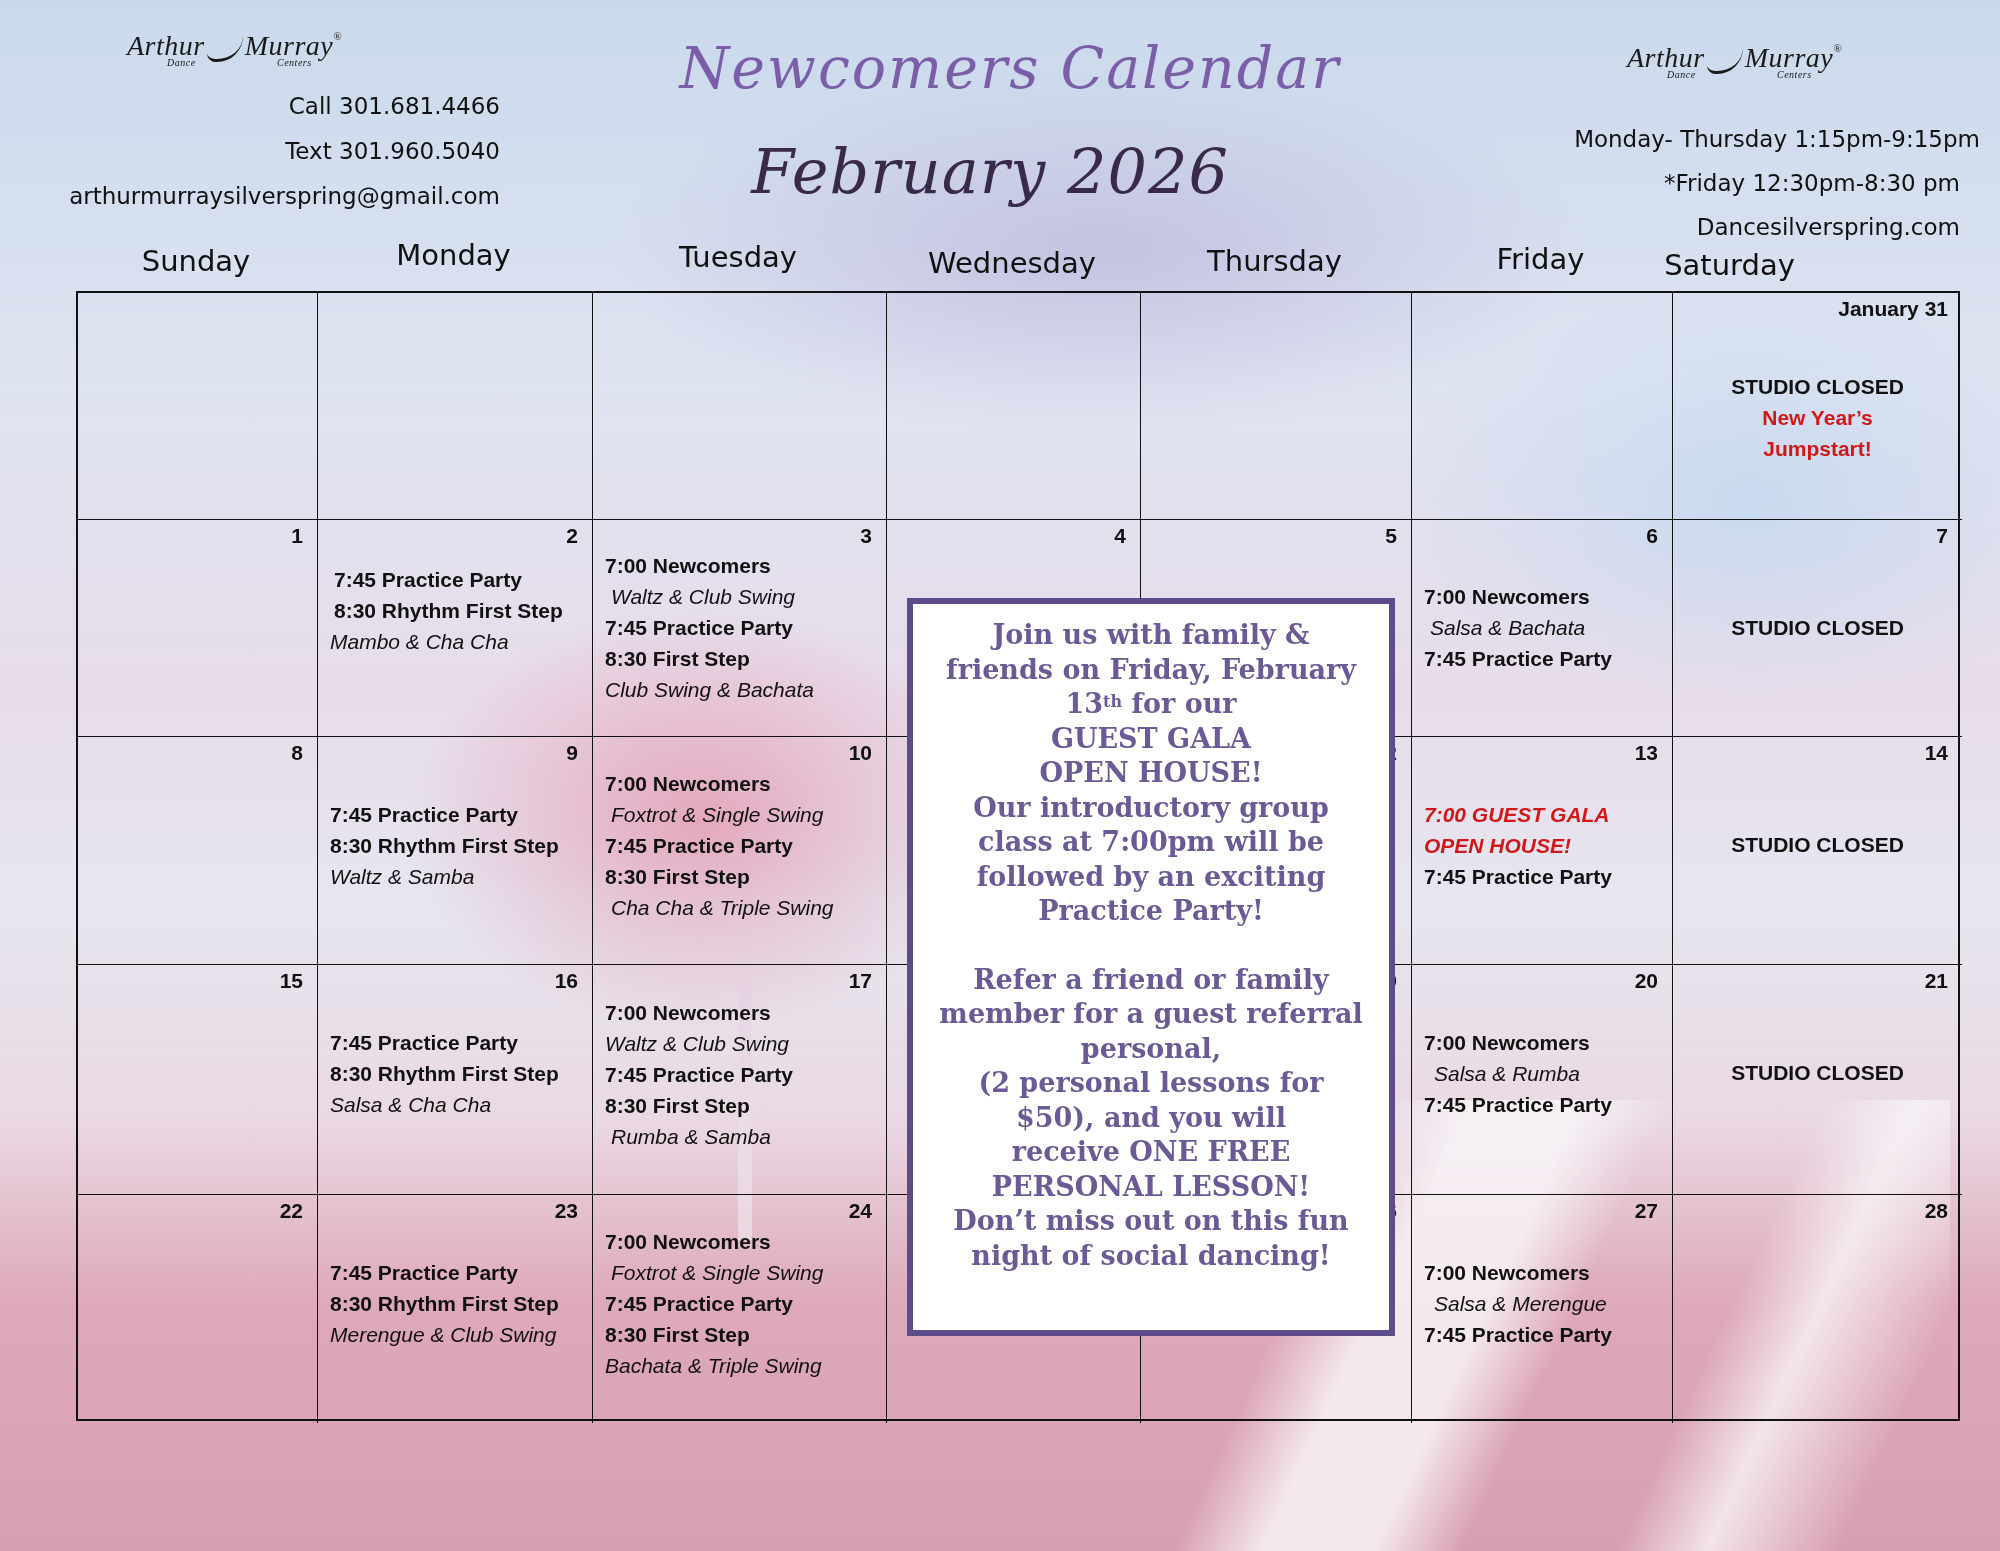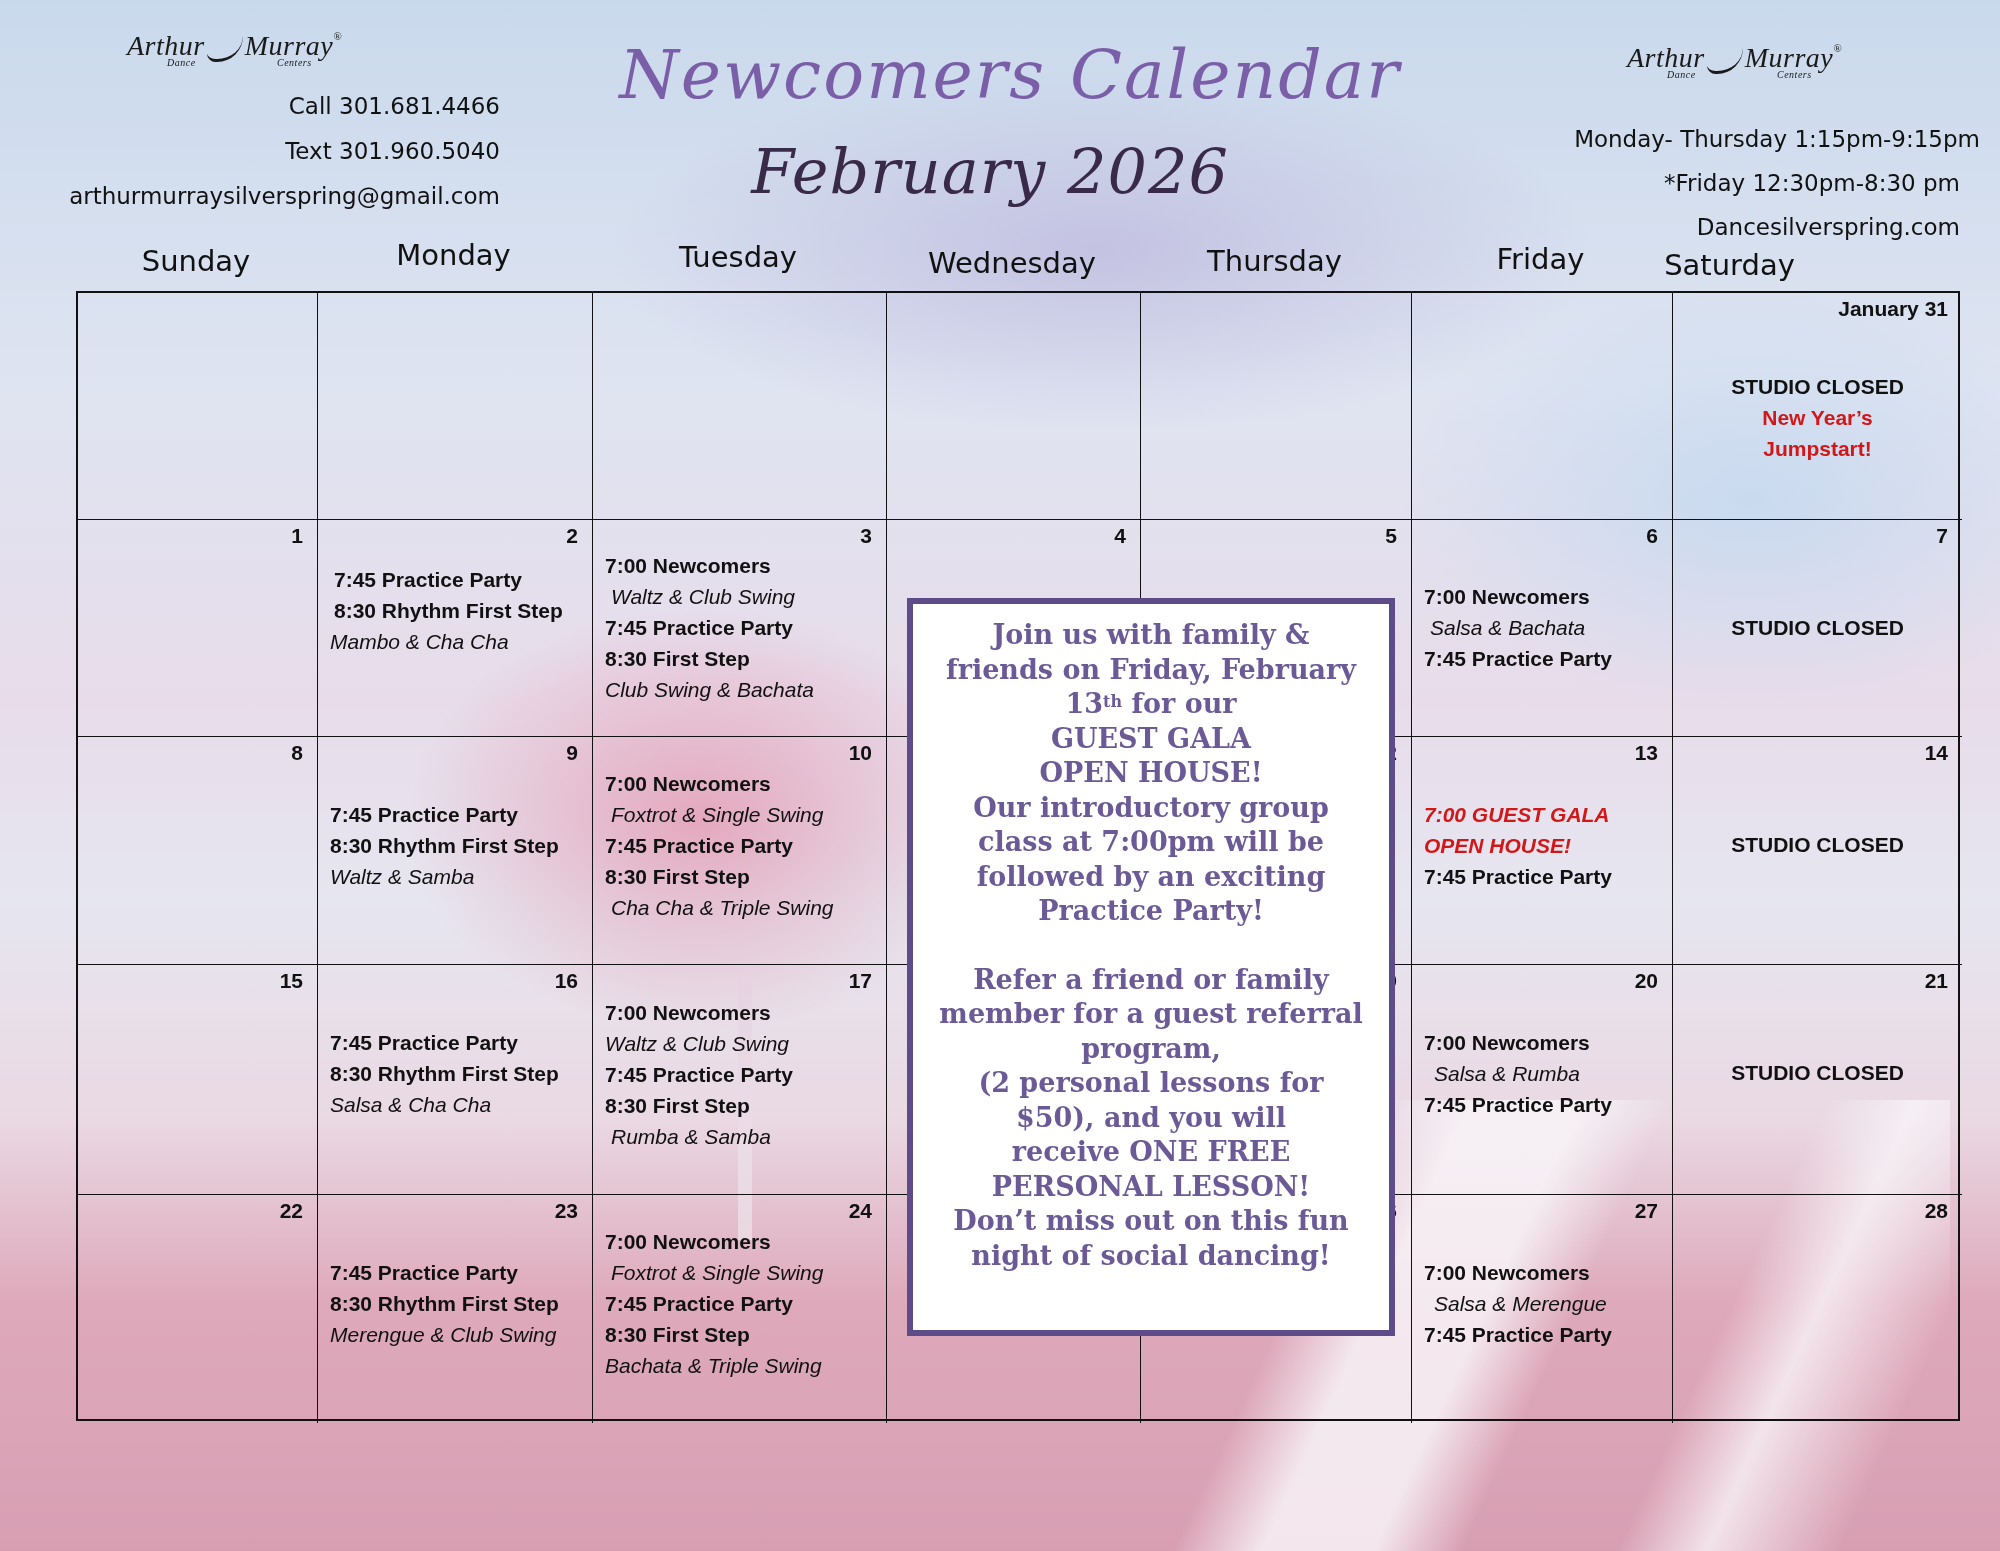--- a/index.html
+++ b/index.html
@@ -38,21 +38,21 @@
   }
   .contact {
     position: absolute; font-family: "DejaVu Sans", sans-serif; color: #111;
     text-align: right; font-size: 23px;
   }
   .contact-left { left: 20px; width: 480px; }
   .contact-right { left: 1490px; width: 490px; }
 
   .title {
     position: absolute; left: 470px; top: 35px; width: 1080px; text-align: center;
-    font-family: "DejaVu Serif", serif; font-style: italic; font-size: 68px;
+    font-family: "DejaVu Serif", serif; font-style: italic; font-size: 57px;
     color: #7b5ea8; letter-spacing: 2px;
   }
   .subtitle {
     position: absolute; left: 600px; top: 135px; width: 780px; text-align: center;
     font-family: "DejaVu Serif", serif; font-style: italic; font-size: 62px;
     color: #3a2a4a; letter-spacing: 1px;
   }
 
   .dayhead {
     position: absolute; top: 240px; font-family: "DejaVu Sans", sans-serif;
@@ -315,20 +315,20 @@
   <p><span>13</span><sup>th</sup><span> for our</span></p>
   <p>GUEST GALA</p>
   <p>OPEN HOUSE!</p>
   <p>Our introductory group</p>
   <p>class at 7:00pm will be</p>
   <p>followed by an exciting</p>
   <p>Practice Party!</p>
   <div class="gap"></div>
   <p>Refer a friend or family</p>
   <p>member for a guest referral</p>
-  <p>program,</p>
+  <p>personal,</p>
   <p>(2 personal lessons for</p>
   <p>$50), and you will</p>
   <p>receive ONE FREE</p>
   <p>PERSONAL LESSON!</p>
   <p>Don’t miss out on this fun</p>
   <p>night of social dancing!</p>
 </div>
 
 </body></html>

